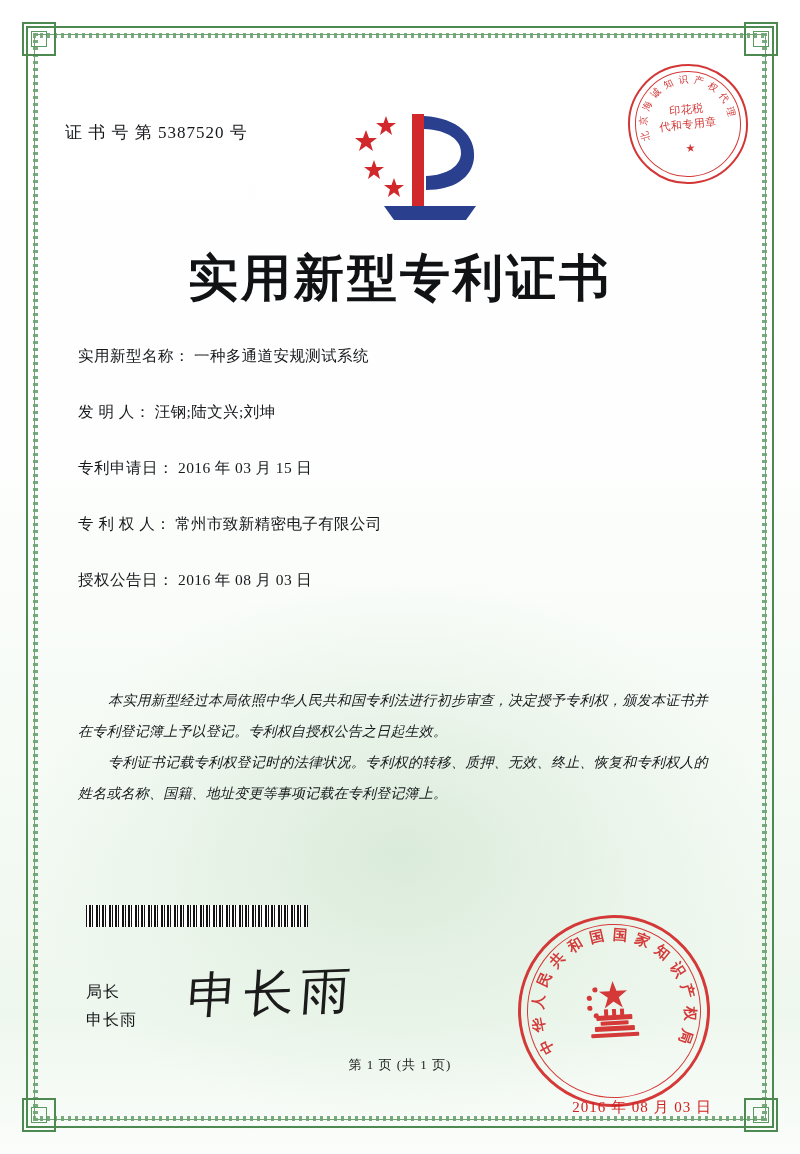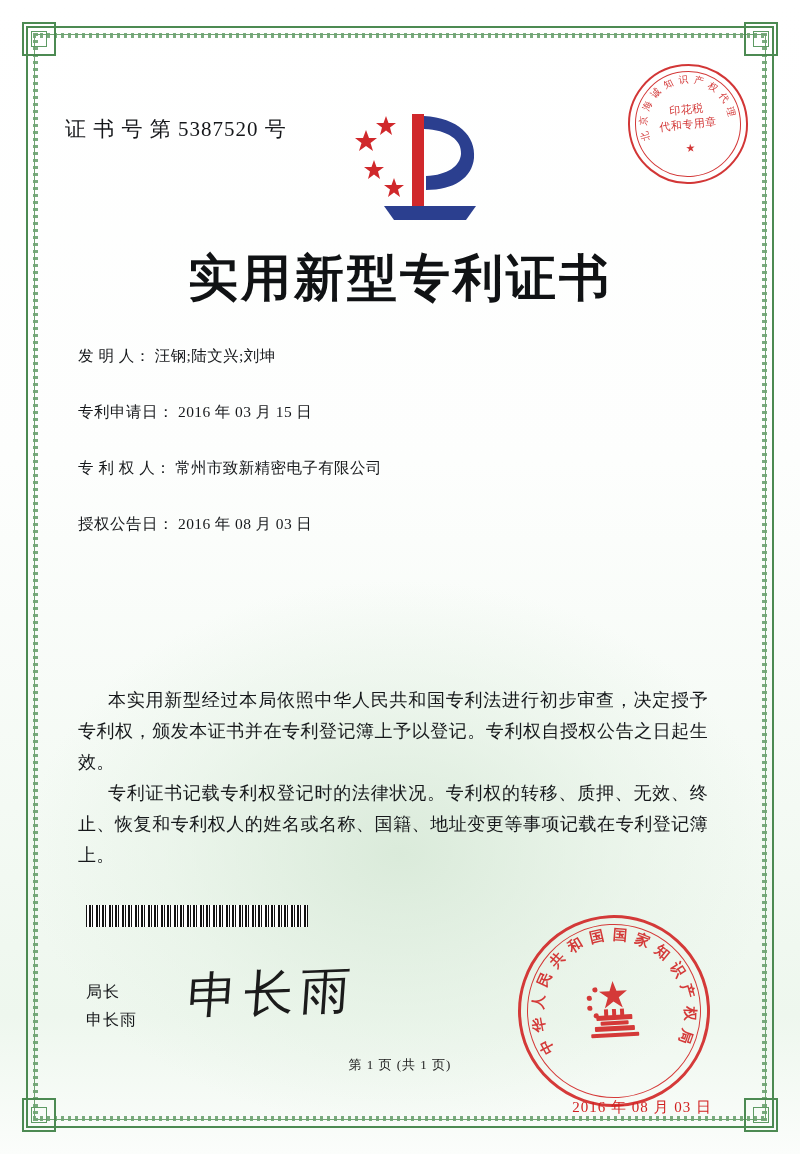--- a/index.html
+++ b/index.html
@@ -79,22 +79,22 @@
   
   .content {
     position: absolute;
     left: 58px; top: 60px;
     width: 684px;
     height: 1030px;
   }
 
   .cert-number {
     position: absolute;
-    left: 7px; top: 55px;
-    font-size: 21px;
+    left: 7px; top: 61px;
+    font-size: 17px;
     letter-spacing: 1px;
     color: #15171a;
     white-space: nowrap;
   }
 
   
   .logo {
     position: absolute;
     left: 292px; top: 42px;
     width: 140px; height: 130px;
@@ -178,25 +178,26 @@
     margin-left: 4px;
     letter-spacing: 0.4px;
   }
   .field.patno .value { font-family: "Liberation Serif", serif; }
 
   
   .body-text {
     position: absolute;
     left: 20px; top: 625px;
     width: 630px;
-    font-size: 18px;
+    font-size: 14px;
     line-height: 31px;
     color: #16181b;
     text-align: justify;
     letter-spacing: 0.2px;
+    font-style: italic;
   }
   .body-text p {
     margin: 0;
     text-indent: 30px;
   }
 
   
   .barcode {
     position: absolute;
     left: 28px; top: 845px;
@@ -329,20 +330,24 @@
       <div class="center-text">
         <div>印花税</div>
         <div>代和专用章</div>
       </div>
       <div class="star">★</div>
     </div>
 
     <div class="title">实用新型专利证书</div>
 
     <div class="fields">
+      <div class="field">
+        <span class="label">实用新型名称：</span>
+        <span class="value">一种多通道安规测试系统</span>
+      </div>
       <div class="field">
         <span class="label">发  明  人：</span>
         <span class="value">汪钢;陆文兴;刘坤</span>
       </div>
       <div class="field">
         <span class="label">专利申请日：</span>
         <span class="value">2016 年 03 月 15 日</span>
       </div>
       <div class="field">
         <span class="label">专 利 权 人：</span>

